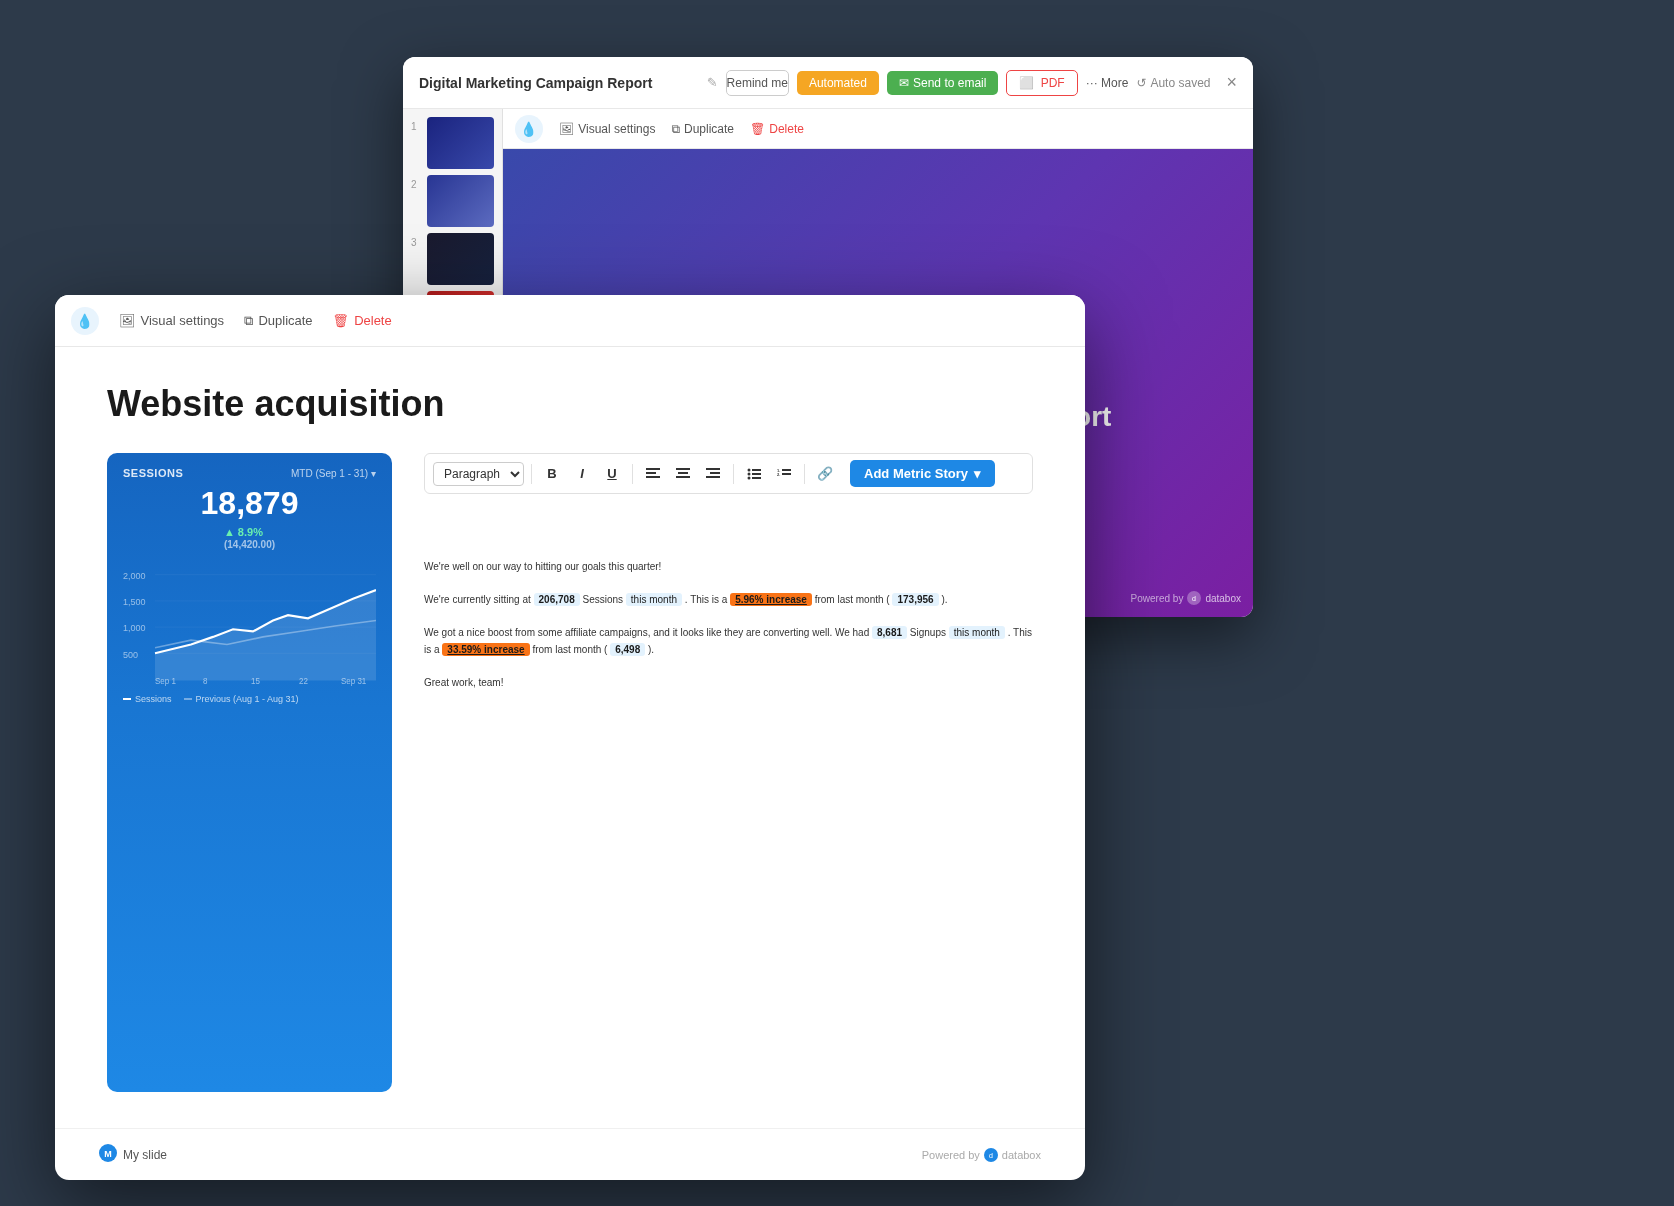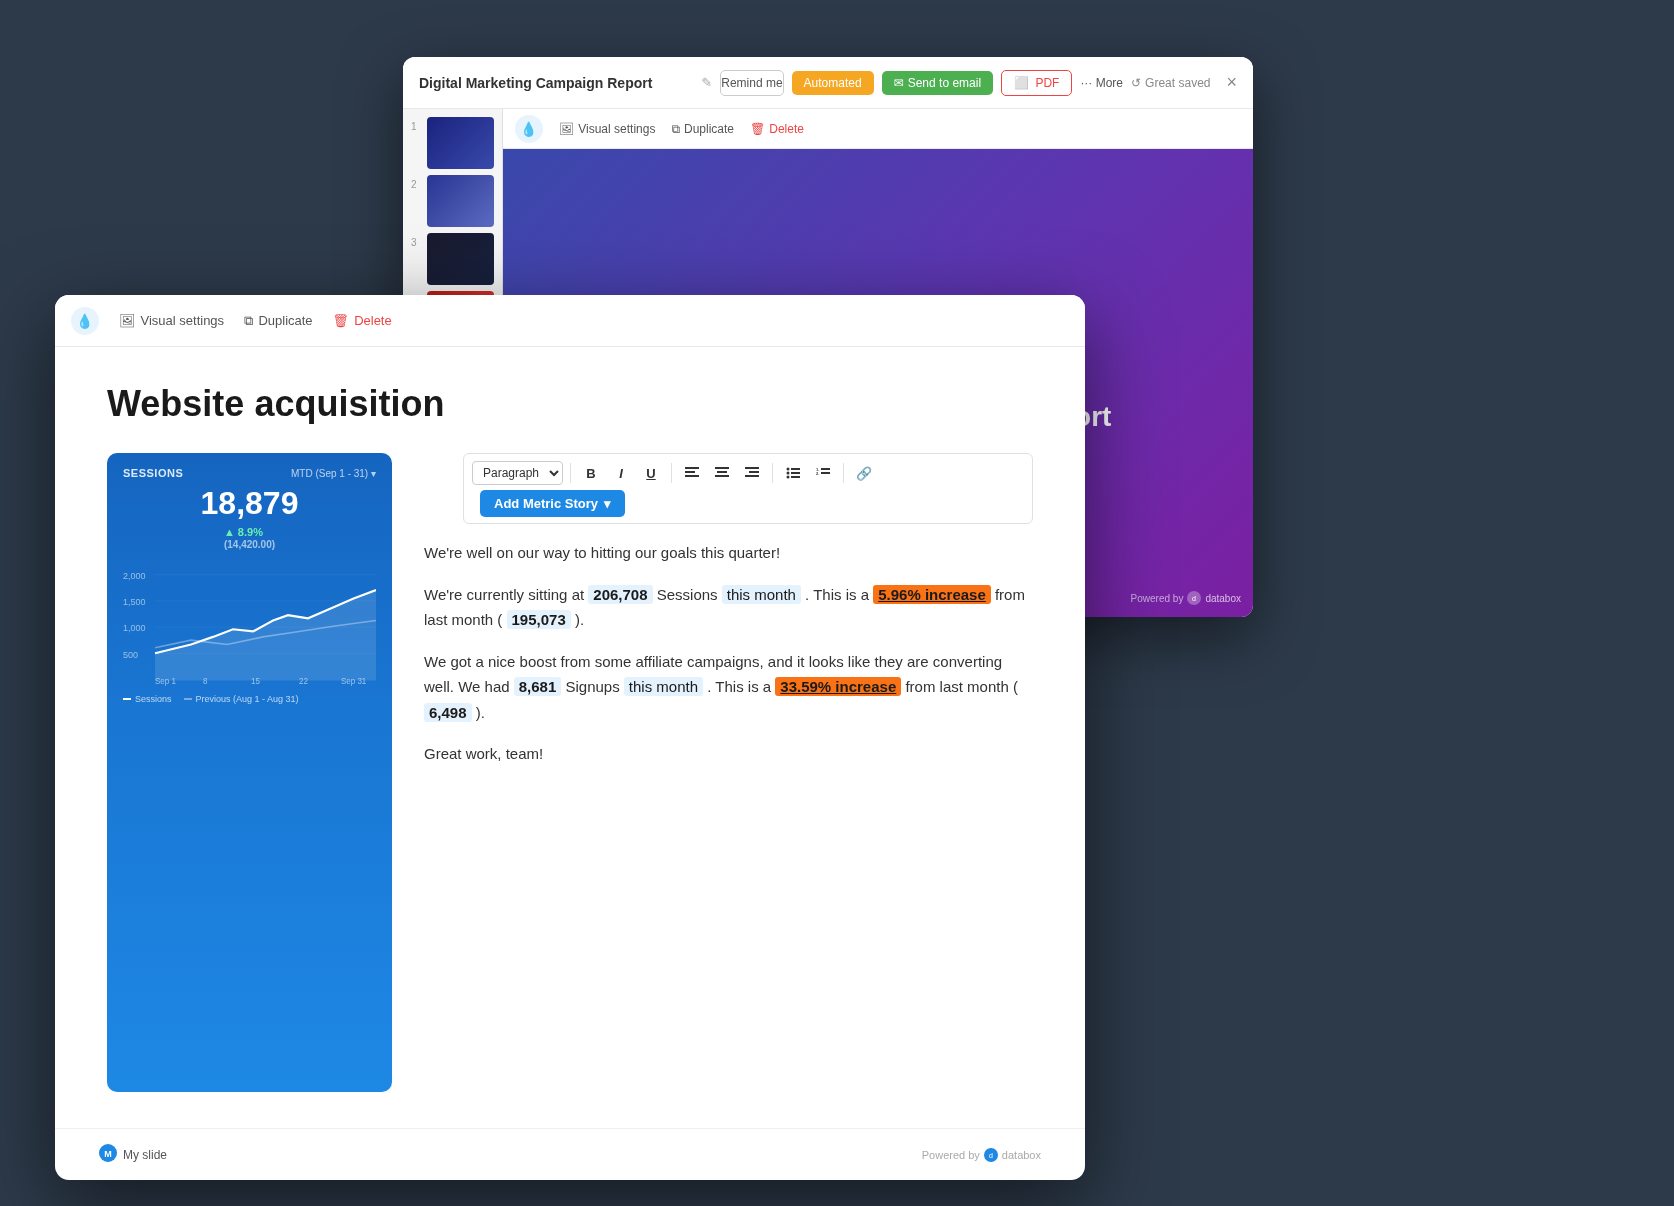--- a/index.html
+++ b/index.html
@@ -346,21 +346,20 @@
     .editor-toolbar {
       display: flex;
       align-items: center;
       gap: 4px;
       padding: 6px 8px;
       border: 1px solid #e0e0e0;
       border-radius: 6px;
       background: #fff;
       margin-bottom: 16px;
       flex-wrap: wrap;
-      margin-left: 39px;
     }
     .et-select {
       border: 1px solid #ccc;
       border-radius: 4px;
       padding: 3px 6px;
       font-size: 12px;
       color: #333;
       cursor: pointer;
       background: #fff;
     }
@@ -387,23 +386,24 @@
       padding: 6px 14px;
       font-size: 13px;
       font-weight: 600;
       cursor: pointer;
       display: flex;
       align-items: center;
       gap: 6px;
       margin-left: 8px;
     }
     .editor-text {
-      font-size: 15px;
+      font-size: 10px;
       line-height: 1.7;
       color: #333;
+      margin-top: 48px;
     }
     .editor-text p { margin-bottom: 16px; }
     .highlight-val {
       background: #e3f2fd;
       border-radius: 3px;
       padding: 1px 5px;
       font-weight: 700;
       color: #1a1a1a;
     }
     .highlight-month {
@@ -472,21 +472,21 @@
       <span>✉</span>
       <span>Send to email</span>
     </button>
     <button class="btn-pdf">
       <span style="color:#e44;margin-right:3px;">⬜</span>
       <span>PDF</span>
     </button>
     <button class="btn-more">··· More</button>
     <button class="btn-autosaved">
       <span>↺</span>
-      <span>Great saved</span>
+      <span>Auto saved</span>
     </button>
     <button class="btn-close">×</button>
   </div>
   <div class="back-body">
     <div class="back-sidebar">
       <div class="slide-thumb">
         <span class="slide-num">1</span>
         <div class="slide-thumb-img blue-dark"></div>
       </div>
       <div class="slide-thumb">
@@ -665,21 +665,21 @@
           <button class="et-btn">🔗</button>
           <button class="btn-add-metric">
             <span>Add Metric Story</span>
             <span>▾</span>
           </button>
         </div>
 
         <div class="editor-text">
           <p>We're well on our way to hitting our goals this quarter!</p>
           <p>
-            We're currently sitting at <span class="highlight-val">206,708</span> Sessions <span class="highlight-month">this month</span> . This is a <span class="highlight-pct">5.96% increase</span> from last month ( <span class="highlight-val">195,073</span> ).
+            We're currently sitting at <span class="highlight-val">206,708</span> Sessions <span class="highlight-month">this month</span> . This is a <span class="highlight-pct">5.96% increase</span> from last month ( <span class="highlight-val">173,956</span> ).
           </p>
           <p>
             We got a nice boost from some affiliate campaigns, and it looks like they are converting well. We had <span class="highlight-val">8,681</span> Signups <span class="highlight-month">this month</span> . This is a <span class="highlight-pct">33.59% increase</span> from last month ( <span class="highlight-val">6,498</span> ).
           </p>
           <p>Great work, team!</p>
         </div>
       </div>
     </div>
   </div>
 

